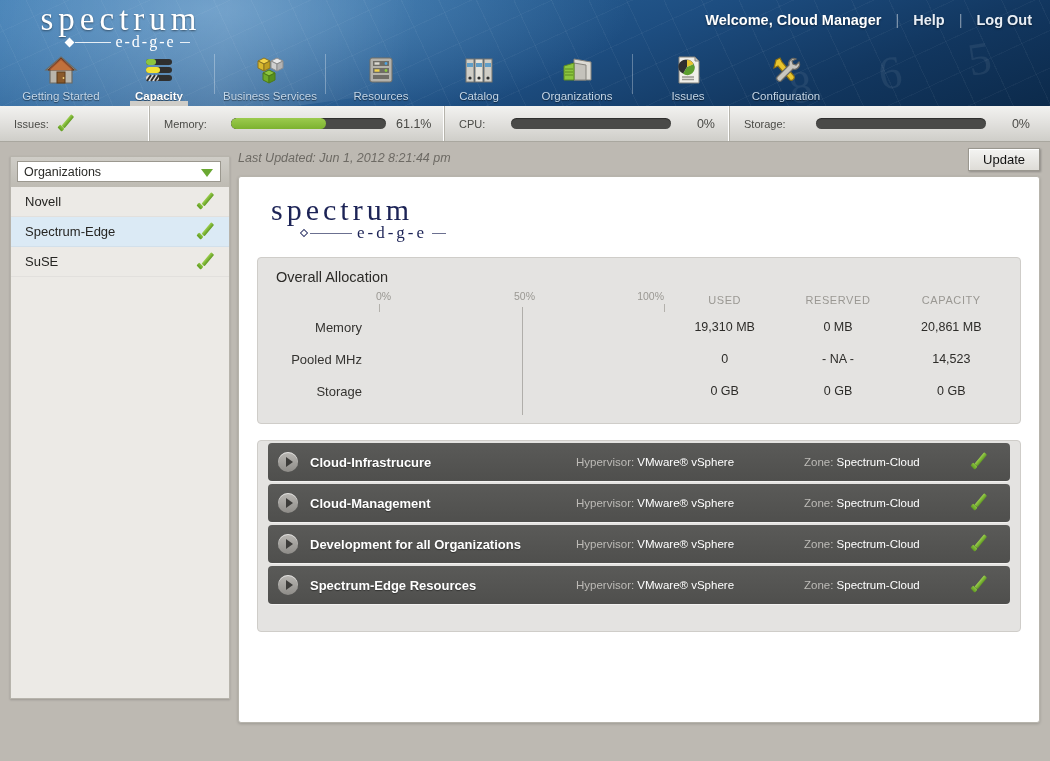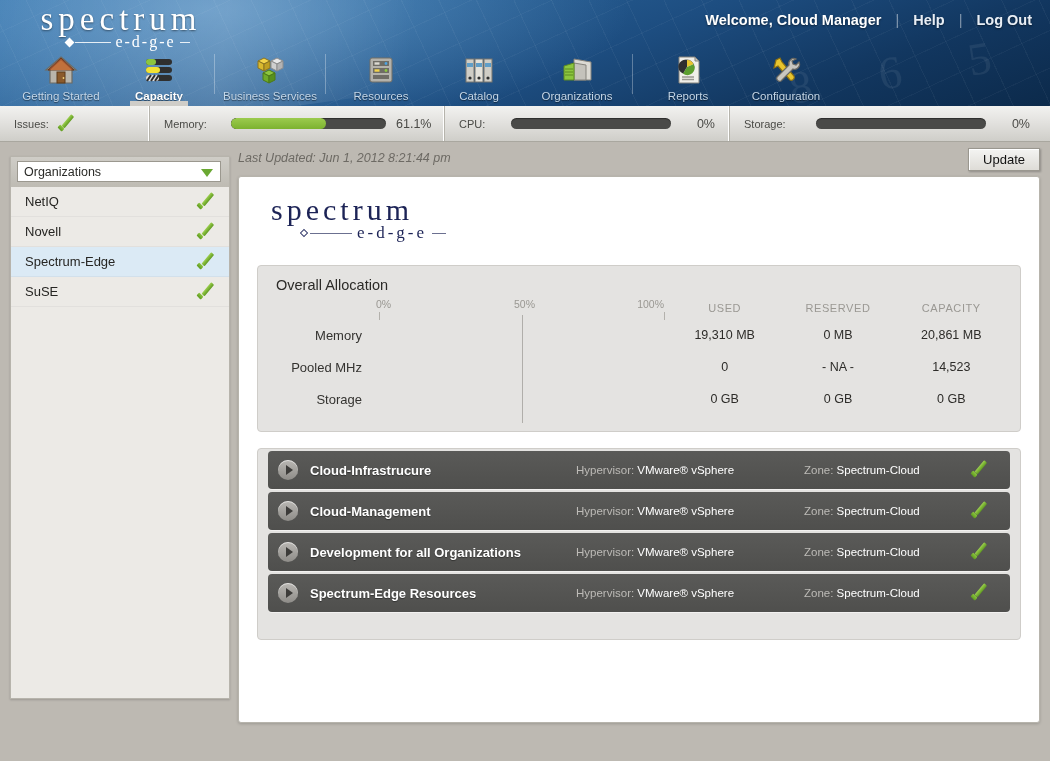--- a/index.html
+++ b/index.html
@@ -199,21 +199,21 @@
     font-size: 30px; color: #1c2356; letter-spacing: 4px; line-height: 30px;
   }
   .brand-row { display: flex; align-items: center; padding-left: 30px; margin-top: -2px; }
   .brand-diamond { width: 6px; height: 6px; border: 1px solid #3a4070; transform: rotate(45deg); margin-right: 3px; }
   .brand-rule { height: 1px; background: #6b7090; width: 42px; }
   .brand-eg { font-family: "Liberation Serif", serif; font-size: 17px; color: #1c2356; letter-spacing: 3px; padding: 0 5px; }
   .brand-rule2 { height: 1px; background: #6b7090; width: 14px; }
 
   .card {
     background: #e4e3e1; border: 1px solid #cfcdc9; border-radius: 4px;
-    margin: 16px 8px 0 8px;
+    margin: 8px 8px 0 8px;
   }
   .card-title {
     font-size: 14.5px; color: #2c2b28; padding: 11px 0 4px 18px;
   }
 
   
   .alloc-grid { padding: 0 12px 16px 12px; }
   .alloc-scale {
     position: relative; height: 24px; margin-left: 106px; margin-right: 0;
   }
@@ -417,21 +417,21 @@
           <svg class="ni" width="34" height="32" viewBox="0 0 34 32">
             <polygon points="8,3 24,3 28,7 28,29 8,29" fill="#f0efe9" stroke="#85837c"></polygon>
             <polygon points="24,3 28,7 24,7" fill="#c9c7c0" stroke="#85837c"></polygon>
             <circle cx="16" cy="13" r="7" fill="#ffffff" stroke="#5c5a54"></circle>
             <path d="M16 13 L16 6 A7 7 0 0 1 22.4 10.2 Z" fill="#e8c52e"></path>
             <path d="M16 13 L22.4 10.2 A7 7 0 0 1 12 19.4 Z" fill="#5c9e2e"></path>
             <path d="M16 13 L12 19.4 A7 7 0 0 1 16 6 Z" fill="#2f2f2f"></path>
             <path d="M11 23 h12 M11 25.5 h12" stroke="#9a9891" stroke-width="1.3"></path>
           </svg>
         </div>
-        <span class="nav-label">Reports</span>
+        <span class="nav-label">Issues</span>
       </div>
 
       <div class="nav-item">
         <div class="nav-icon">
           <svg class="ni" width="34" height="32" viewBox="0 0 34 32">
             <path d="M7 6 l4 -2 l2 4 l12 14 a3 3 0 0 1 -4 4 L9 12 l-4 2 z" fill="#e8c52e" stroke="#8a6f14" stroke-width="1.2"></path>
             <path d="M27 5 a5 5 0 0 0 -7 6 L8 23 a3 3 0 0 0 4 4 l12 -12 a5 5 0 0 0 6 -7 l-3 3 l-3 -1 l-1 -3 z" fill="#c9c7c0" stroke="#6b6962" stroke-width="1.2"></path>
           </svg>
         </div>
         <span class="nav-label">Configuration</span>
@@ -476,24 +476,20 @@
     </div>
 
     <div class="left-panel">
       <div class="lp-header">
         <div class="lp-select">
           <span>Organizations</span>
           <span class="caret"></span>
         </div>
       </div>
       <div class="org-list" id="org-list">
-          <div class="org-item">
-            <span>NetIQ</span>
-            <span class="check"></span>
-          </div>
           <div class="org-item">
             <span>Novell</span>
             <span class="check"></span>
           </div>
           <div class="org-item selected">
             <span>Spectrum-Edge</span>
             <span class="check"></span>
           </div>
           <div class="org-item">
             <span>SuSE</span>

